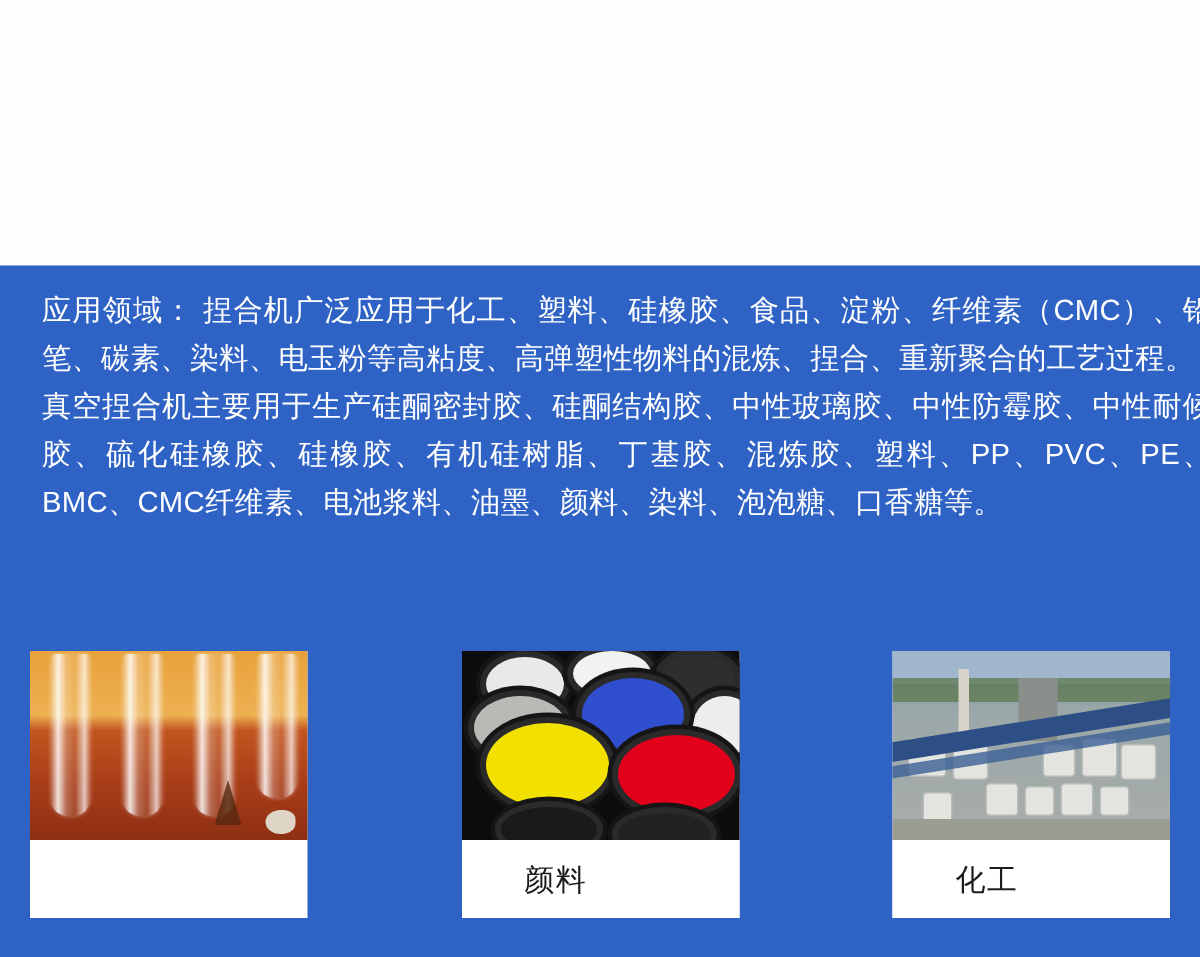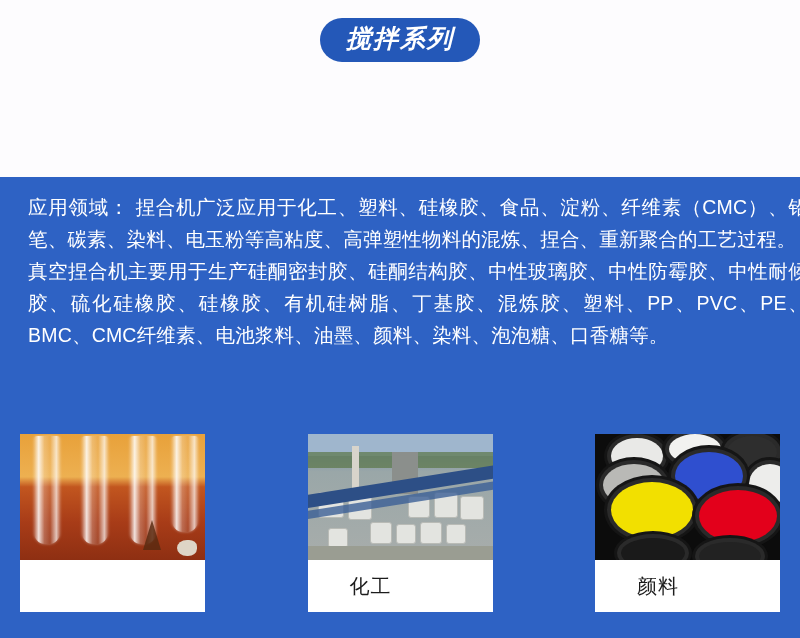--- a/index.html
+++ b/index.html
@@ -283,21 +283,20 @@
   .ph-paint .c-red    { left: 104px; top: 56px; width: 78px; height: 52px; background: #e3001b; }
   .ph-paint .c-black1 { left: 26px; top: 104px; width: 64px; height: 30px; background: #1a1a1a; }
   .ph-paint .c-black2 { left: 104px; top: 108px; width: 62px; height: 28px; background: #222222; }
 </style>
 </head>
 <body>
 
 <div class="page">
 
   <div class="header">
-    <div class="badge">搅拌系列</div>
   </div>
 
   <div class="blue-body">
 
     <div class="para-block">
       <p class="para p1">应用领域：  捏合机广泛应用于化工、塑料、硅橡胶、食品、淀粉、纤维素（CMC）、铅笔、碳素、染料、电玉粉等高粘度、高弹塑性物料的混炼、捏合、重新聚合的工艺过程。</p>
       <p class="para p2">真空捏合机主要用于生产硅酮密封胶、硅酮结构胶、中性玻璃胶、中性防霉胶、中性耐候胶、硫化硅橡胶、硅橡胶、有机硅树脂、丁基胶、混炼胶、塑料、PP、PVC、PE、BMC、CMC纤维素、电池浆料、油墨、颜料、染料、泡泡糖、口香糖等。</p>
     </div>
 
     <div class="cards">
@@ -306,20 +305,36 @@
         <div class="card-photo ph-plastic">
           <span class="tube t1"></span>
           <span class="tube t2"></span>
           <span class="tube t3"></span>
           <span class="tube t4"></span>
           <span class="tower"></span>
           <span class="rock"></span>
         </div>
       </div>
 
+
+      <div class="card">
+        <div class="card-photo ph-paint">
+          <i class="can c-white1"></i>
+          <i class="can c-white2"></i>
+          <i class="can c-dark1"></i>
+          <i class="can c-gray"></i>
+          <i class="can c-white3"></i>
+          <i class="can c-blue"></i>
+          <i class="can c-yellow"></i>
+          <i class="can c-red"></i>
+          <i class="can c-black1"></i>
+          <i class="can c-black2"></i>
+        </div>
+        <div class="card-label">颜料</div>
+      </div>
 
       <div class="card">
         <div class="card-photo ph-chem">
           <i class="sky"></i>
           <i class="greens"></i>
           <i class="stack"></i>
           <i class="tower"></i>
           <i class="tank tk1"></i>
           <i class="tank tk2"></i>
           <i class="tank tk3"></i>
@@ -330,31 +345,15 @@
           <i class="tank tk6"></i>
           <i class="tank tk7"></i>
           <i class="tank tk8"></i>
           <i class="tank tk9"></i>
           <i class="tank tk10"></i>
           <i class="ground"></i>
         </div>
         <div class="card-label">化工</div>
       </div>
 
-      <div class="card">
-        <div class="card-photo ph-paint">
-          <i class="can c-white1"></i>
-          <i class="can c-white2"></i>
-          <i class="can c-dark1"></i>
-          <i class="can c-gray"></i>
-          <i class="can c-white3"></i>
-          <i class="can c-blue"></i>
-          <i class="can c-yellow"></i>
-          <i class="can c-red"></i>
-          <i class="can c-black1"></i>
-          <i class="can c-black2"></i>
-        </div>
-        <div class="card-label">颜料</div>
-      </div>
-
     </div>
   </div>
 </div>
 
 </body></html>

